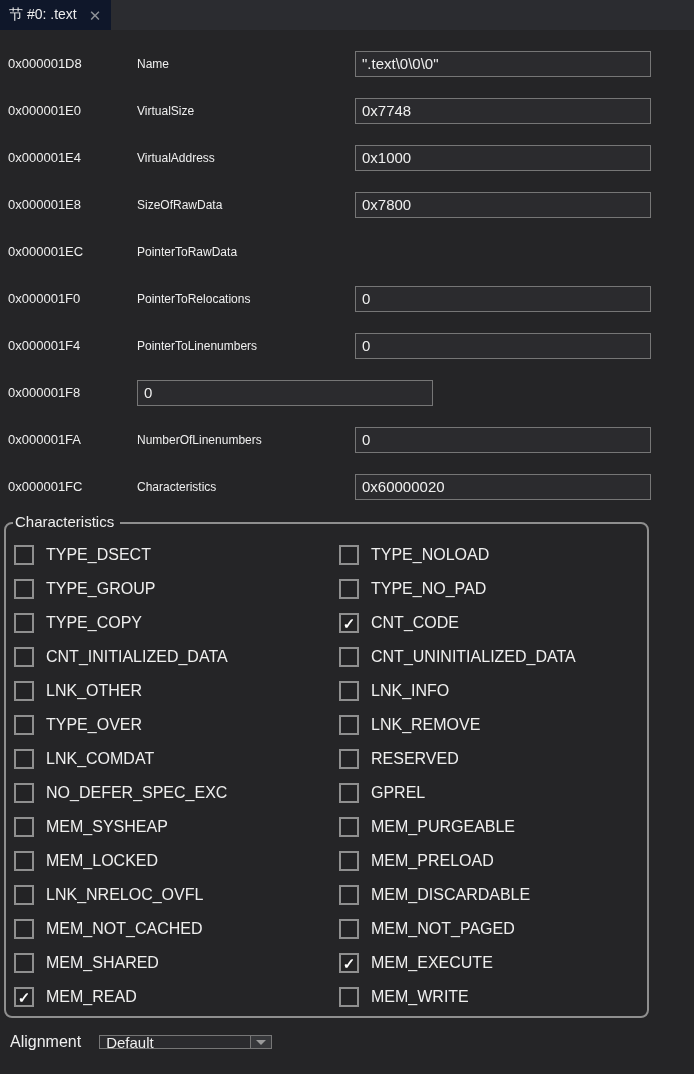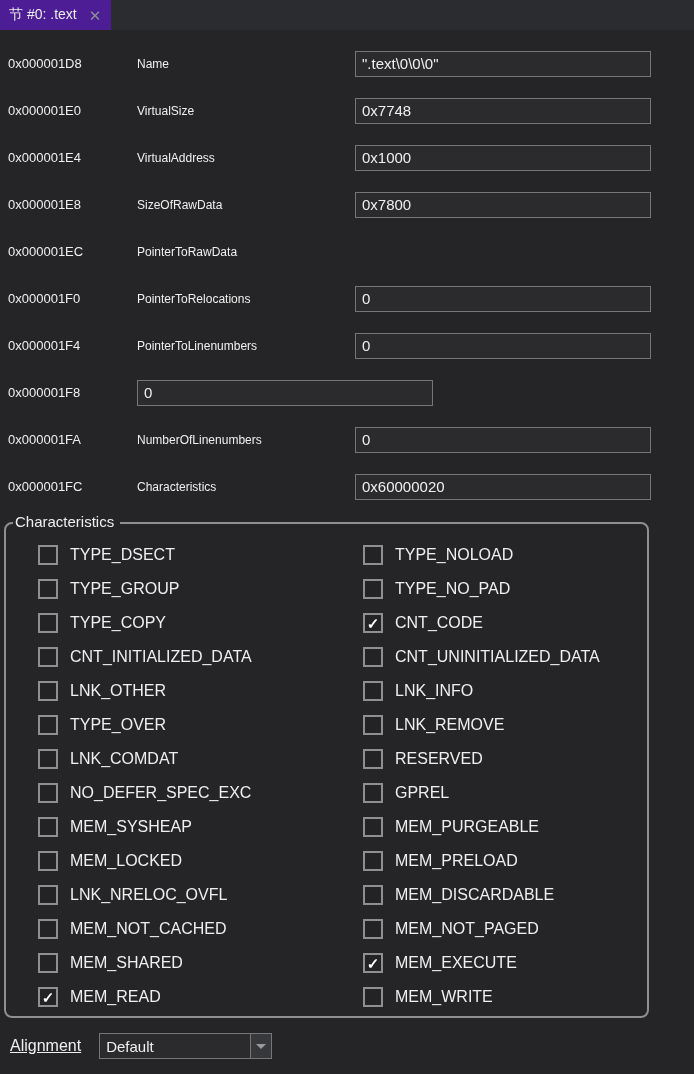--- a/index.html
+++ b/index.html
@@ -8,21 +8,21 @@
     background: #252527;
     color: #efefef;
     font-family: "Liberation Sans", sans-serif;
     overflow: hidden;
     position: relative;
   }
 
   
   .tabbar { height: 30px; background: #2b2c30; display: flex; align-items: stretch; }
   .tab {
-    background: #4c1d95;
+    background: #0f172a;
     display: flex; align-items: center;
     padding: 0 10px 0 9px; gap: 12px;
     font-size: 14px; color: #ececec;
     max-width: 140px;
   }
   .tab-close { color: #8e9196; font-size: 15px; line-height: 1; cursor: default; }
 
   
   .fields { padding: 10px 0 0 8px; }
   .field-row {
@@ -57,40 +57,40 @@
   .group-title {
     position: absolute;
     top: -11px; left: 7px;
     background: #252527;
     padding: 0 6px 0 2px;
     font-size: 15px;
     color: #efefef;
   }
   .flags { display: grid; grid-template-columns: 325px auto; }
   .flag-col { display: flex; flex-direction: column; }
-  .flag { display: flex; align-items: center; height: 34px; gap: 12px; margin-left: 24px; }
+  .flag { display: flex; align-items: center; height: 34px; gap: 12px; }
   .cbox {
     width: 20px; height: 20px; box-sizing: border-box;
     border: 2px solid #8f8f8f;
     background: #232325;
     display: flex; align-items: center; justify-content: center;
     font-size: 15px; font-weight: bold; color: #ffffff;
     line-height: 1;
   }
   .flabel { font-size: 16px; }
 
   
   .alignment-row {
     display: flex; align-items: center;
     margin: 15px 0 0 10px; gap: 18px;
   }
-  .alignment-label { font-size: 16px; text-decoration: underline; }
+  .alignment-label { font-size: 16px; }
   .combobox {
     position: relative;
-    width: 173px; height: 26px; box-sizing: border-box;
+    width: 173px; height: 14px; box-sizing: border-box;
     border: 1px solid #767676;
     background: #2b2b2e;
     display: flex; align-items: center;
     padding: 0 24px 0 6px;
     font-size: 15px;
   }
   .combo-btn {
     position: absolute; top: 0; right: 0;
     width: 20px; height: 100%;
     border-left: 1px solid #767676;

